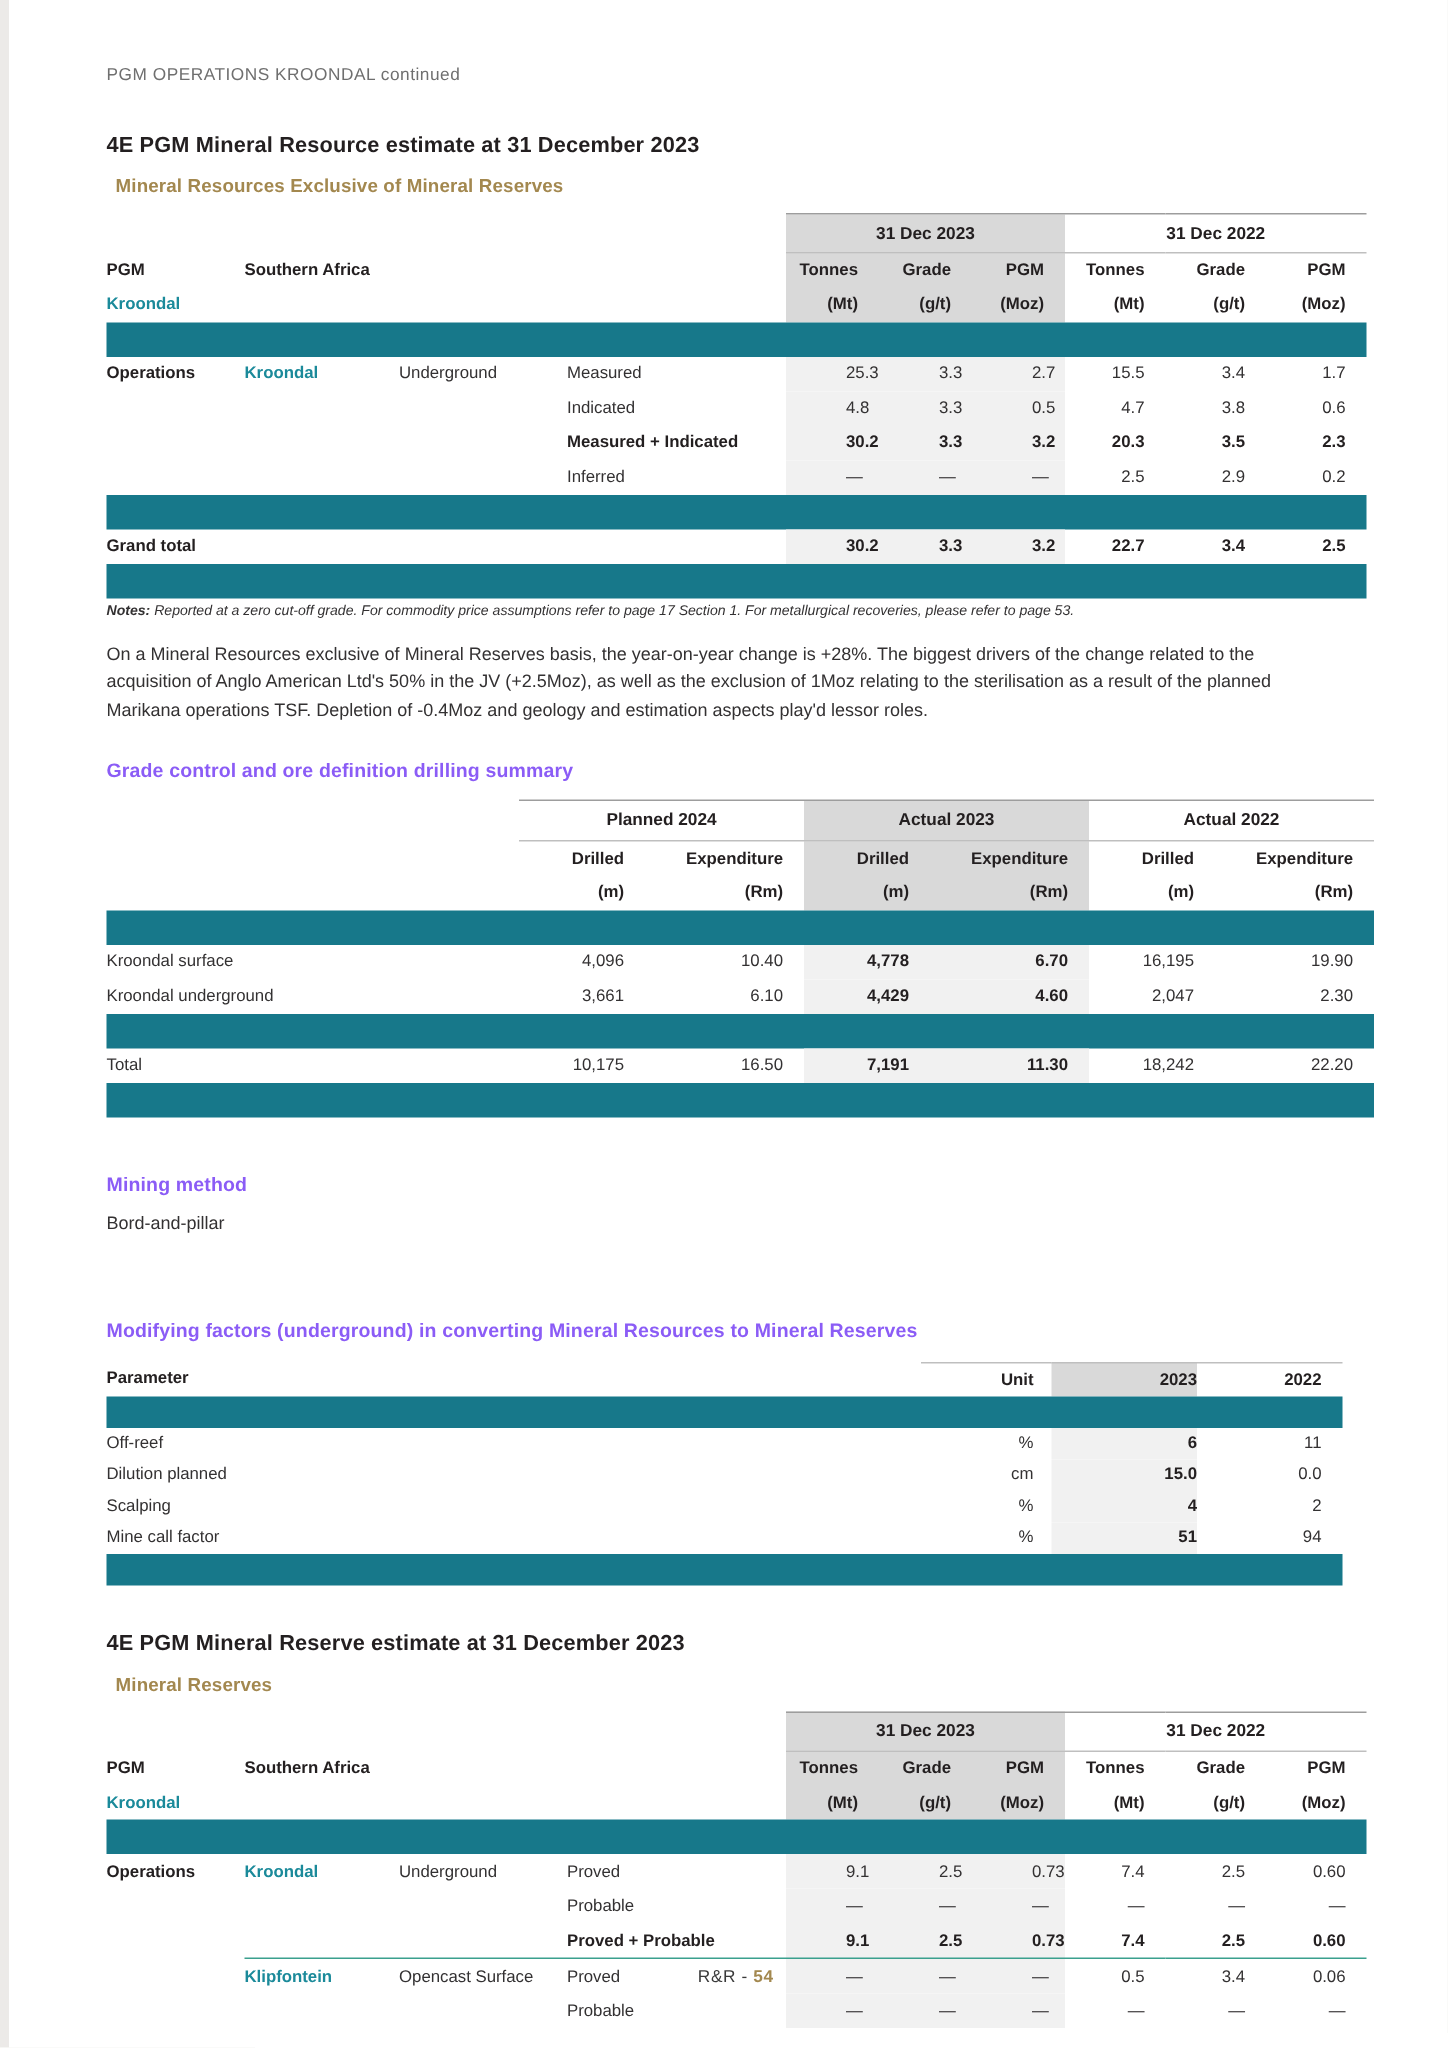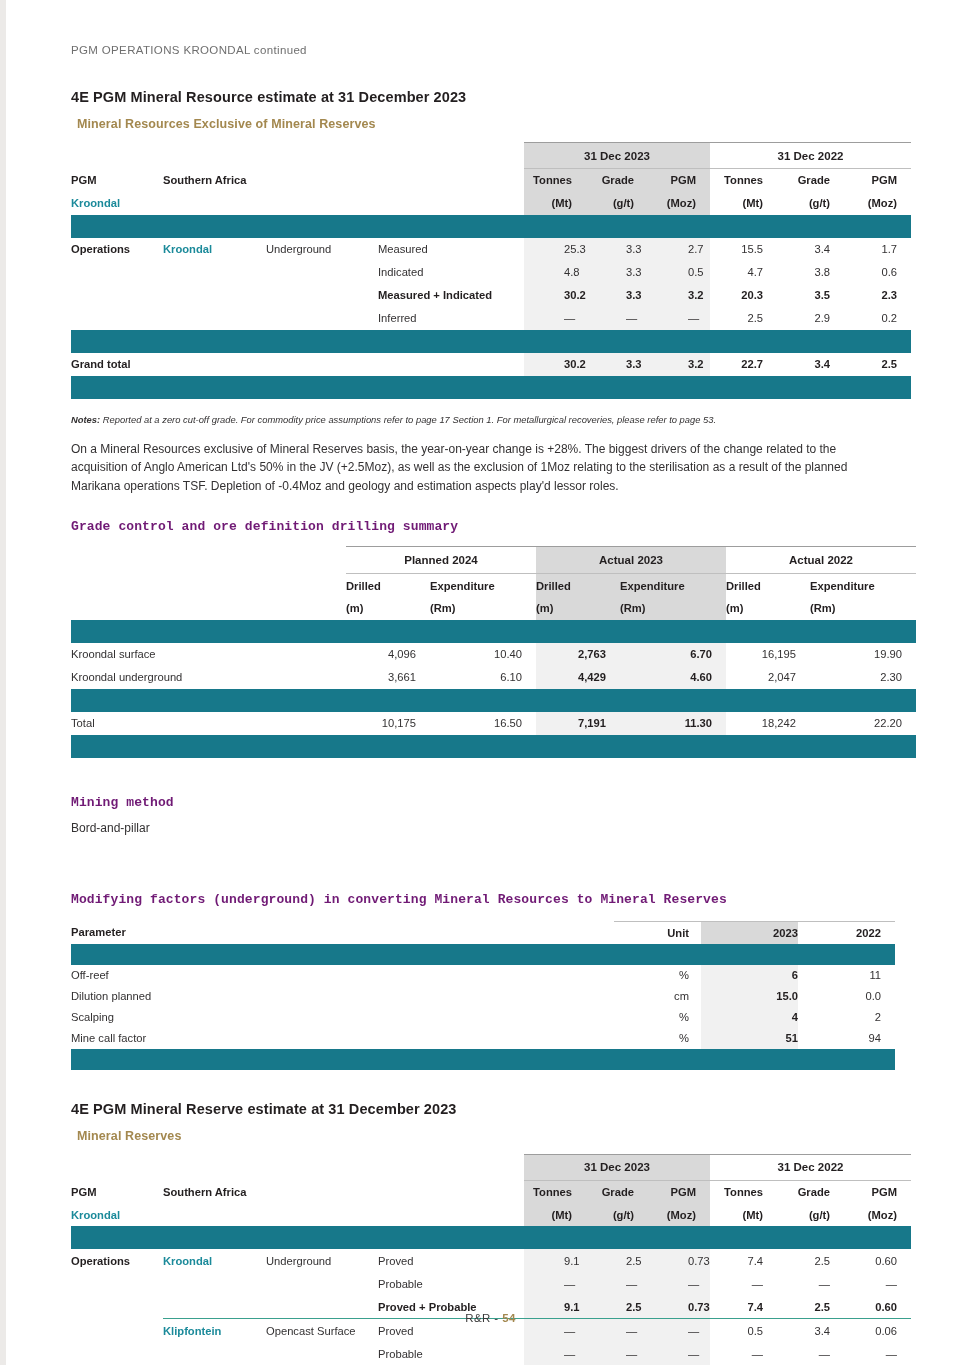--- a/index.html
+++ b/index.html
@@ -31,22 +31,22 @@
   }
   h2.section{
     font-size:14.5px;font-weight:bold;color:#231f20;
     margin:33px 0 0 0;letter-spacing:.1px;
   }
   .gold-sub{
     font-size:12.5px;font-weight:bold;color:#a3884f;
     margin:12px 0 0 6px;letter-spacing:.1px;
   }
   h3.sub{
-    font-size:13px;font-weight:bold;color:#701a75;
-    margin:0;letter-spacing:.1px;font-family:Liberation Mono, monospace;
+    font-size:13px;font-weight:bold;color:#8b5cf6;
+    margin:0;letter-spacing:.1px;
   }
   p.body{
     font-size:12px;color:#333132;line-height:1.55;margin:0;
   }
   .notes{
     font-size:9.4px;color:#333132;font-style:italic;line-height:1.4;
   }
   .notes b{font-style:italic;font-weight:bold;}
   .footer{
     position:absolute;left:16px;right:0;top:1312px;text-align:center;
@@ -78,21 +78,21 @@
   .thin-top{border-top:1px solid #bfbfbf;}
   .thin-top-d{border-top:1px solid #9d9d9d;margin-left:16px;}
   .green-top{border-top:1px solid #3aa08e;}
 
   
   .dtbl td{height:23px;}
   .dtbl .c1{width:275px;}
   .dtbl .dr{width:84px;text-align:right;padding-right:14px;}
   .dtbl .ex{width:106px;text-align:right;padding-right:14px;}
   .dtbl .grp{text-align:center;font-weight:bold;font-size:11.5px;height:26px;color:#231f20;}
-  .dtbl .hd{padding-right:14px;font-weight:bold;color:#231f20;height:21px;}
+  .dtbl .hd{text-align:right;padding-right:14px;font-weight:bold;color:#231f20;height:21px;}
 
   
   .mtbl td{height:21px;}
   .mtbl .c1{width:543px;}
   .mtbl .unit{width:87px;text-align:right;padding-right:12px;}
   .mtbl .y1{width:97px;text-align:right;padding-right:0;}
   .mtbl .y2{width:97px;text-align:right;padding-right:14px;}
   .mtbl .hd{font-weight:bold;color:#231f20;height:22px;}
   .rule1{height:1.6px;}
   .rule2{height:2.6px;}
@@ -210,21 +210,21 @@
           <td class="numw bld">22.7</td>
           <td class="numw bld">3.4</td>
           <td class="numw bld">2.5</td>
         </tr>
         <tr>
           <td class="teal-rule rule2" colspan="10"></td>
         </tr>
       </tbody>
     </table>
 
-    <div class="notes" style="margin-top:14px;">
+    <div class="notes" style="margin-top:1px;">
       <b>Notes:</b><span> Reported at a zero cut-off grade. For commodity price assumptions refer to page 17 Section 1. For metallurgical recoveries, please refer to page 53.</span>
     </div>
 
     <p class="body" style="margin-top:14px;">On a Mineral Resources exclusive of Mineral Reserves basis, the year-on-year change is +28%. The biggest drivers of the change related to the acquisition of Anglo American Ltd's  50% in the JV (+2.5Moz),  as well as the exclusion of 1Moz relating to the sterilisation as a result of the planned Marikana operations TSF. Depletion of -0.4Moz and geology and estimation aspects play'd lessor roles.</p>
 
     <h3 class="sub" style="margin-top:24px;">Grade control and ore definition drilling summary</h3>
 
     <table class="dtbl" style="margin-top:12px;">
       <colgroup>
         <col class="c1">
@@ -260,21 +260,21 @@
           <td class="hd">(m)</td>
           <td class="hd">(Rm)</td>
         </tr>
         <tr>
           <td class="teal-rule rule2" colspan="7"></td>
         </tr>
         <tr>
           <td>Kroondal surface</td>
           <td class="dr">4,096</td>
           <td class="ex">10.40</td>
-          <td class="dr hl bld">2,763</td>
+          <td class="dr hl bld">4,778</td>
           <td class="ex hl bld">6.70</td>
           <td class="dr">16,195</td>
           <td class="ex">19.90</td>
         </tr>
         <tr>
           <td>Kroondal underground</td>
           <td class="dr">3,661</td>
           <td class="ex">6.10</td>
           <td class="dr hl bld">4,429</td>
           <td class="ex hl bld">4.60</td>

